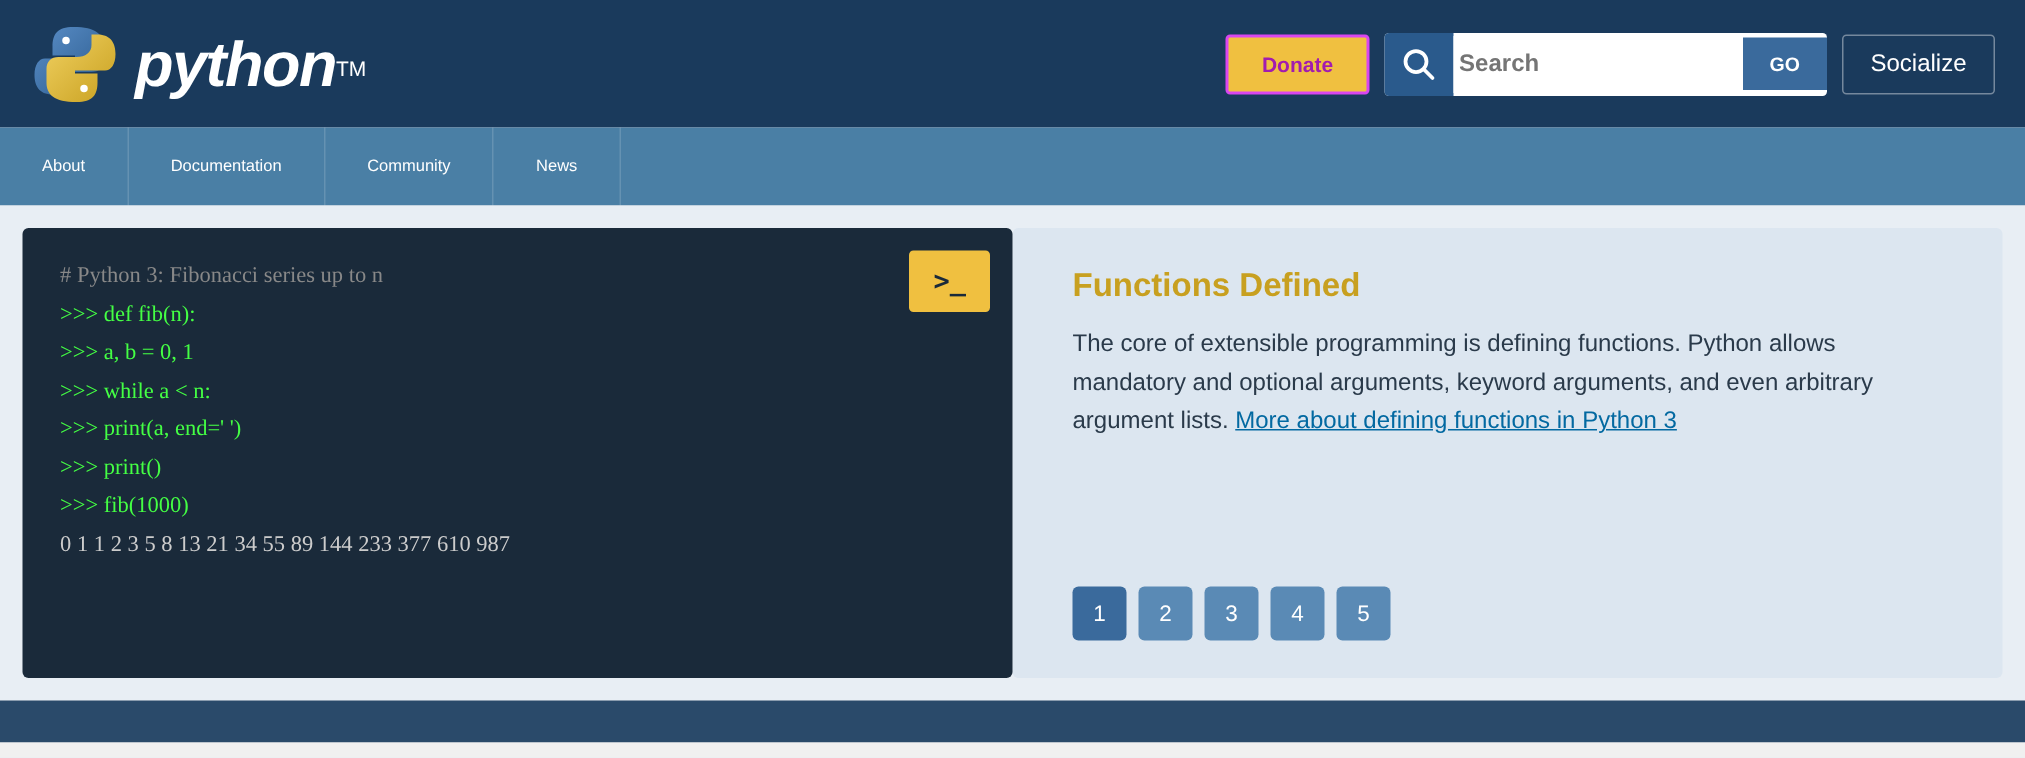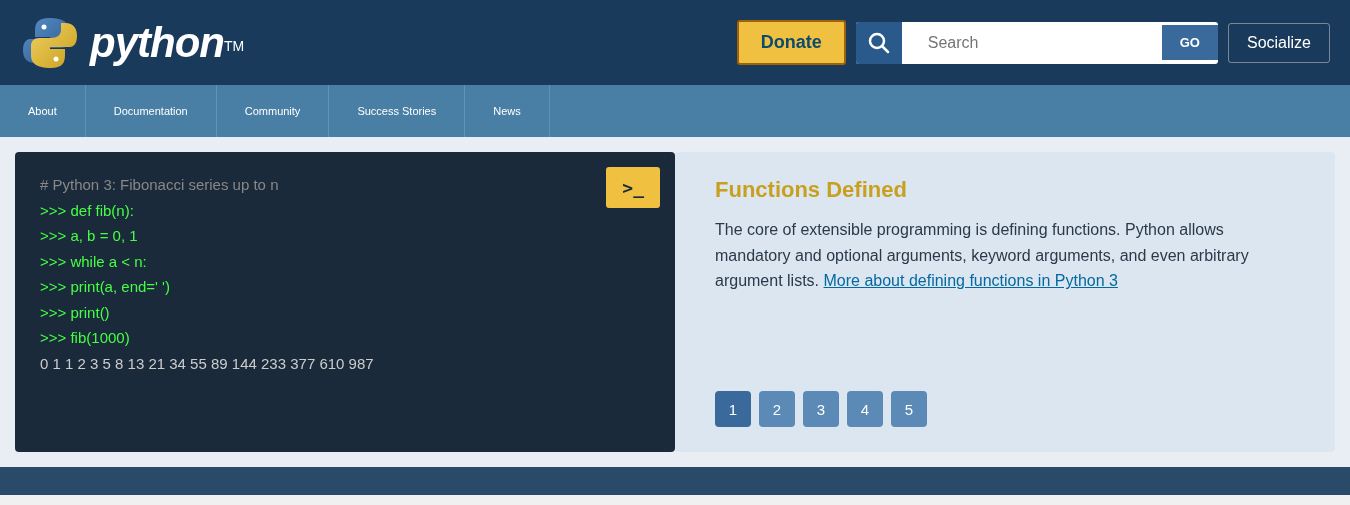--- a/index.html
+++ b/index.html
@@ -23,24 +23,24 @@
       width: 60px;
       height: 60px;
     }
     .header-right {
       display: flex;
       align-items: center;
       gap: 10px;
     }
     .donate-btn {
       background: #f0c040;
-      color: #0c4a6e;
-      border: 2px solid #a16207;
+      color: #a21caf;
+      border: 2px solid #d946ef;
       padding: 10px 22px;
-      font-size: 18px;
+      font-size: 14px;
       font-weight: bold;
       cursor: pointer;
       border-radius: 3px;
     }
     .search-area {
       display: flex;
       align-items: center;
       background: white;
       border-radius: 3px;
       overflow: visible;
@@ -49,23 +49,24 @@
       background: #2a5a8c;
       padding: 10px 12px;
       display: flex;
       align-items: center;
       justify-content: center;
       border-radius: 3px 0 0 3px;
     }
     .search-input {
       border: none;
       outline: none;
-      padding: 10px 26px;
+      padding: 10px 4px;
       font-size: 16px;
-      width: 260px;
+      width: 193px;
+      font-weight: bold;
     }
     .go-btn {
       background: #3a6a9c;
       color: white;
       border: none;
       padding: 10px 18px;
       font-size: 13px;
       font-weight: bold;
       cursor: pointer;
     }
@@ -120,21 +121,21 @@
       border: none;
       padding: 10px 16px;
       font-size: 18px;
       cursor: pointer;
       border-radius: 3px;
       color: #1a2a3a;
       font-family: monospace;
       font-weight: bold;
     }
     .code-block {
-      font-family: Liberation Sans, sans-serif;
+      font-family: Liberation Serif, serif;
       font-size: 15px;
       line-height: 1.7;
     }
     .code-comment { color: #888; }
     .code-green { color: #4f4; }
     .code-output { color: #ccc; }
 
     
     .info-panel {
       flex: 1;
@@ -234,21 +235,20 @@
     </div>
 
     <button class="socialize-btn">Socialize</button>
   </div>
 </div>
 
 <nav class="nav-bar">
   <a class="nav-item">About</a>
   <a class="nav-item">Documentation</a>
   <a class="nav-item">Community</a>
-  <a class="nav-item">Success Stories</a>
   <a class="nav-item">News</a>
 </nav>
 
 <div class="main-content">
 
   <div class="code-panel">
     <button class="terminal-btn">&gt;_</button>
     <div class="code-block">
       <div><span class="code-comment"># Python 3: Fibonacci series up to n</span></div>
       <div><span class="code-green">&gt;&gt;&gt; def fib(n):</span></div>

